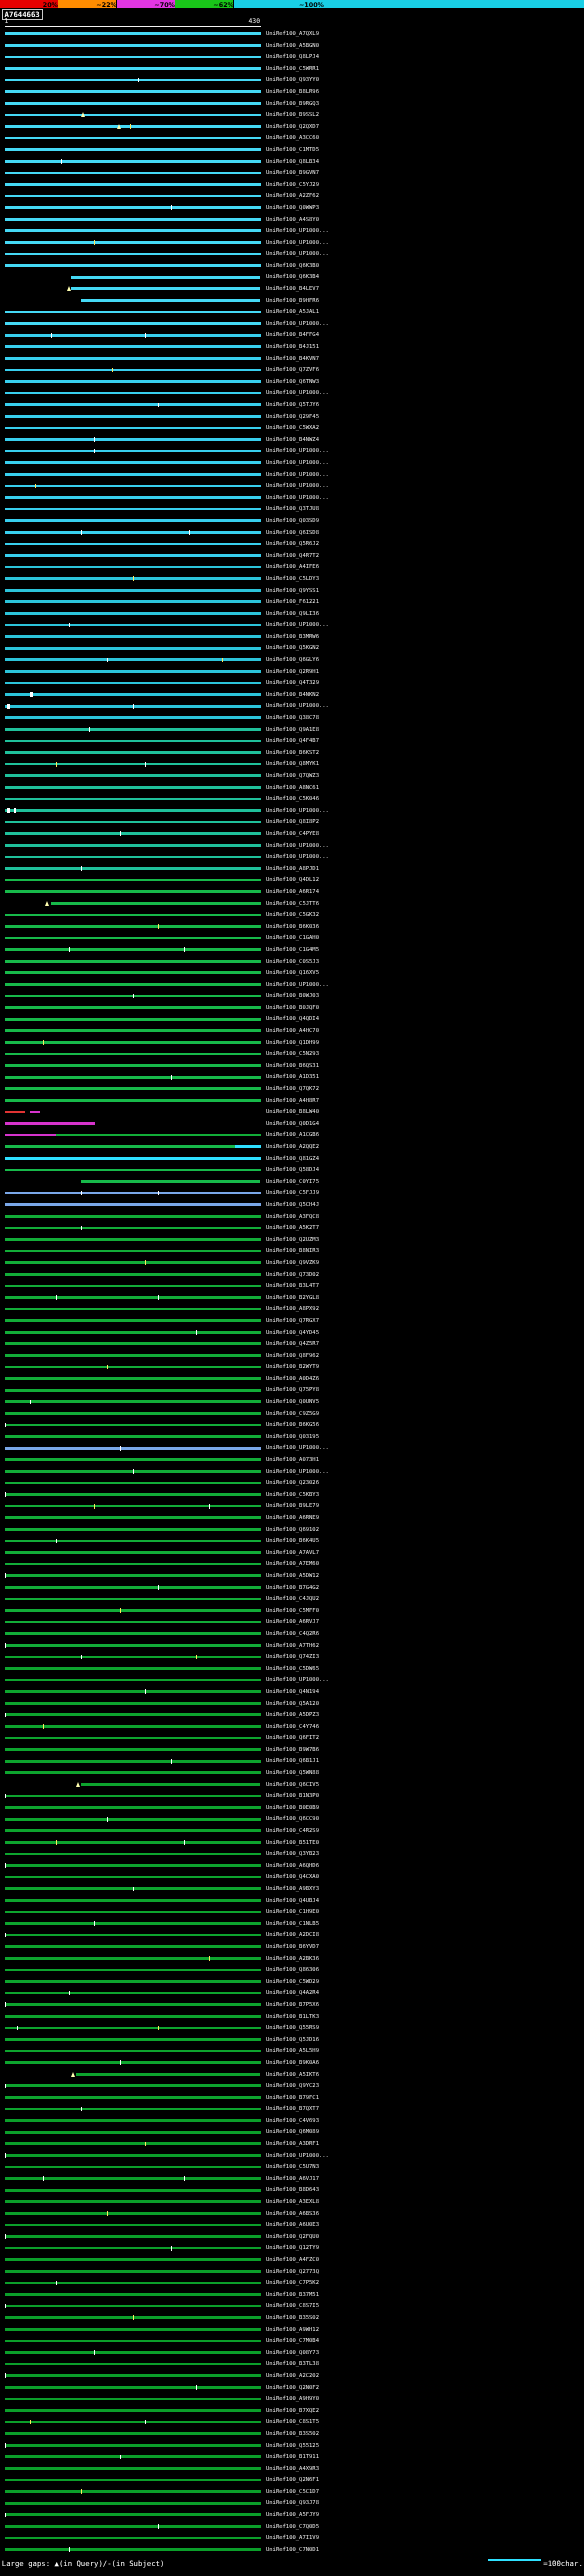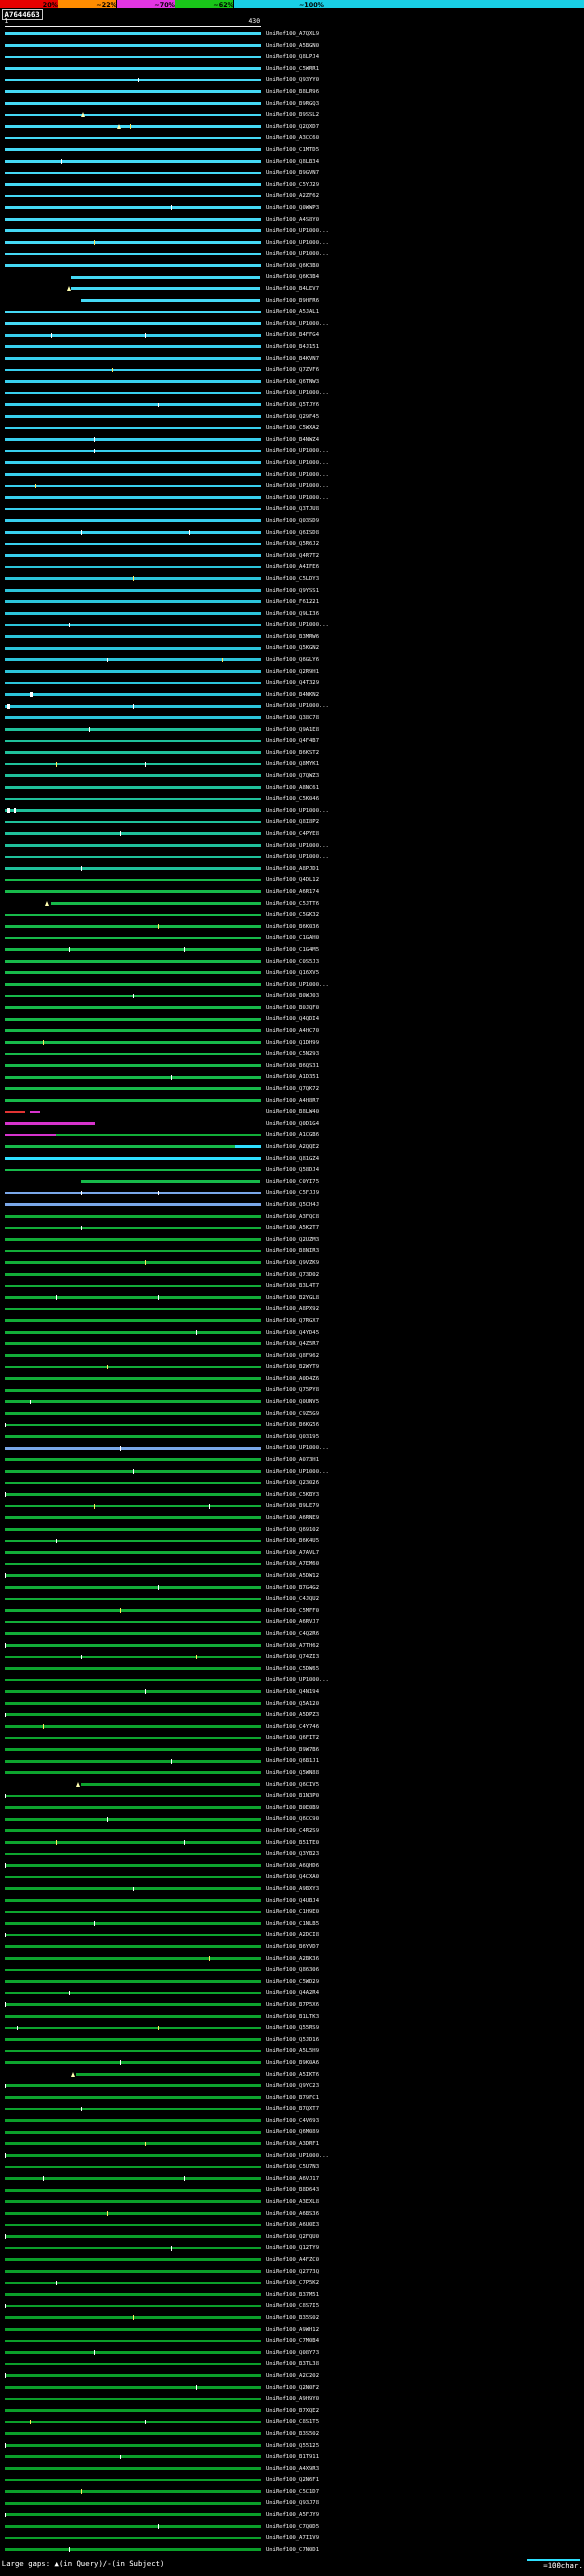--- a/index.html
+++ b/index.html
@@ -18,21 +18,21 @@
   .ruler-line{position:absolute;top:25.6px;left:4.6px;width:256px;height:1.8px;background:#f2f2f2;}
   .rows{position:absolute;top:28px;left:0;width:585px;height:2526px;}
   .hit-row{position:relative;width:585px;}
   .bar-seg{position:absolute;height:2.7px;}
   .mk{position:absolute;height:4.6px;}
   .mk-a{position:absolute;width:0;height:0;border-left:2.7px solid transparent;
         border-right:2.7px solid transparent;}
   .hit-label{position:absolute;left:266px;top:0;color:#e8e8e8;font-size:5.5px;white-space:nowrap;}
   .legend{position:absolute;top:2559px;left:1.8px;width:581px;display:flex;
           justify-content:space-between;color:#fff;font-size:7.3px;line-height:9.1px;}
-  .legend-right{display:flex;align-items:flex-end;flex-direction:column;}
+  .legend-right{display:flex;align-items:flex-start;}
   .legend-swatch{display:inline-block;width:53px;height:1.8px;background:#2ee0ff;margin-right:2.7px;}
 </style>
 </head>
 <body>
 
 <div class="canvas">
   <div class="scale">
       <div class="scale-seg" style="left: 0px; width: 58px; background: rgb(230, 0, 0);"></div>
       <div class="scale-seg" style="left: 58px; width: 58px; background: rgb(255, 140, 0);"></div>
       <div class="scale-seg" style="left: 117px; width: 58px; background: rgb(226, 54, 226);"></div>

